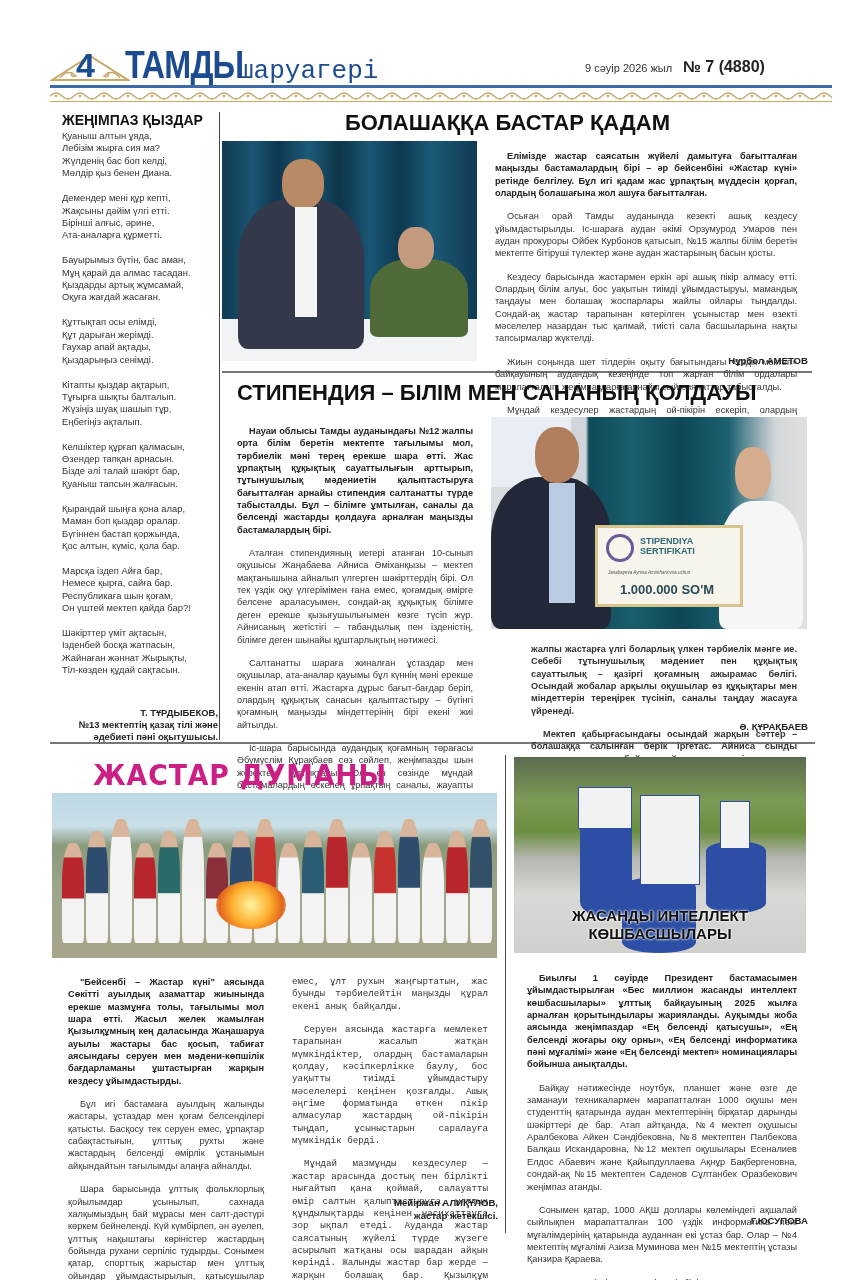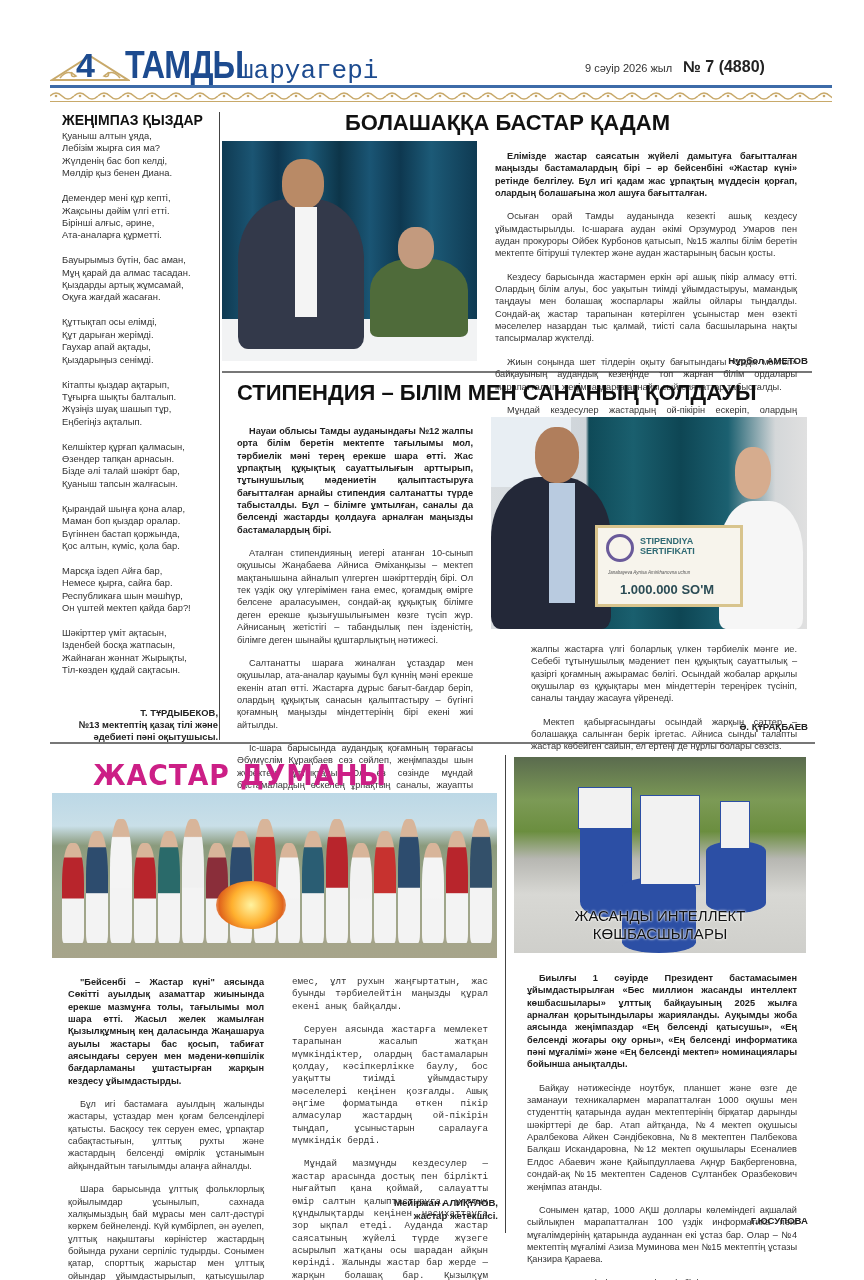--- a/index.html
+++ b/index.html
@@ -40,21 +40,21 @@
   .photo2 { left: 491px; top: 417px; width: 316px; height: 212px; background: linear-gradient(90deg,#d9dde0 0%,#cfd5da 30%,#0f4a58 31%,#1a5f6e 45%,#0e4654 60%,#1b6070 75%,#d4d7d9 90%,#e0e0e0 100%); }
   .photo3 { left: 52px; top: 793px; width: 445px; height: 165px; background: linear-gradient(180deg,#bcd8e6 0%,#c9dfe8 20%,#8a9a7c 32%,#9da68a 60%,#a7a48a 100%); }
   .photo4 { left: 514px; top: 757px; width: 292px; height: 196px; background: linear-gradient(180deg,#5a6b4e 0%,#7c9a56 22%,#6b8e3f 38%,#b7b7b2 52%,#d8d8d4 70%,#cfcfcb 100%); }
 
   .cert { position: absolute; left: 104px; top: 108px; width: 148px; height: 82px; background: #f7f4ec; border: 3px solid #d8c48d; box-sizing: border-box; }
   .cert-logo { position: absolute; left: 8px; top: 6px; width: 28px; height: 28px; border-radius: 50%; border: 3px solid #6a5a9a; box-sizing: border-box; }
   .cert-title { position: absolute; left: 42px; top: 8px; font-size: 9px; font-weight: bold; color: #2f6a74; line-height: 10px; }
   .cert-name { position: absolute; left: 10px; top: 42px; font-size: 4.5px; font-style: italic; color: #555; }
   .cert-amount { position: absolute; left: 22px; top: 54px; font-size: 13px; font-weight: bold; color: #2b4c55; }
 
-  .ai-caption { position: absolute; left: 0; top: 150px; width: 292px; text-align: center; font-size: 15px; font-weight: normal; color: #111; line-height: 18px; text-shadow: 0 0 3px #fff, 0 0 2px #fff; }
+  .ai-caption { position: absolute; left: 0; top: 150px; width: 292px; text-align: center; font-size: 15px; font-weight: bold; color: #111; line-height: 18px; text-shadow: 0 0 3px #fff, 0 0 2px #fff; }
 
   .person { position: absolute; border-radius: 40% 40% 8% 8%; }
   .podium { position: absolute; background: #2c4fa5; border-radius: 50% / 14%; }
   .box { position: absolute; background: #f2f2f2; border: 1px solid #2c4fa5; }
   .fire { position: absolute; background: radial-gradient(circle, #fff3a0 0%, #ffb02e 45%, #e0641c 75%, rgba(224,100,28,0) 100%); border-radius: 50%; }
 </style>
 </head>
 <body>
 
 <svg class="abs orn-left" viewBox="0 0 80 30">
@@ -123,21 +123,21 @@
     </div>
     <div class="stanza">
       <div>Қырандай шыңға қона алар,</div>
       <div>Маман боп қыздар оралар.</div>
       <div>Бүгіннен бастап қоржында,</div>
       <div>Қос алтын, күміс, қола бар.</div>
     </div>
     <div class="stanza">
       <div>Марсқа іздеп Айға бар,</div>
       <div>Немесе қырға, сайға бар.</div>
-      <div>Республикаға шын мәшһүр,</div>
+      <div>Республикаға шын қоғам,</div>
       <div>Он үштей мектеп қайда бар?!</div>
     </div>
     <div class="stanza">
       <div>Шәкірттер үміт ақтасын,</div>
       <div>Ізденбей босқа жатпасын,</div>
       <div>Жайнаған жәннат Жырықты,</div>
       <div>Тіл-көзден құдай сақтасын.</div>
     </div>
   </div>
 <div class="abs poem-author">
@@ -184,21 +184,21 @@
   <div class="cert">
     <div class="cert-logo"></div>
     <div class="cert-title">
       <div>STIPENDIYA</div>
       <div>SERTIFIKATI</div>
     </div>
     <div class="cert-name">Janabayeva Aynisa Amirkhanovna uchun</div>
     <div class="cert-amount">1.000.000 SO'M</div>
   </div>
 </div>
-<div class="abs text" style="left:520px; top:632px; width:288px;">
+<div class="abs text" style="left:520px; top:632px; width:288px;font-weight:bold;">
   <div id="a2-right">
       <p style="text-indent: 0px;">жалпы жастарға үлгі боларлық үлкен тәрбиелік мәнге ие. Себебі тұтынушылық мәдениет пен құқықтық сауаттылық – қазіргі қоғамның ажырамас бөлігі. Осындай жобалар арқылы оқушылар өз құқықтары мен міндеттерін тереңірек түсініп, саналы таңдау жасауға үйренеді.</p>
       <p>Мектеп қабырғасындағы осындай жарқын сәттер – болашаққа салынған берік іргетас. Айниса сынды талапты жастар көбейген сайын, ел ертеңі де нұрлы болары сөзсіз.</p>
     </div>
 </div>
 <div class="abs sig" style="left:600px; top:721px; width:208px;">Ә. ҚҰРАҚБАЕВ</div>
 
 <div class="abs head3">ЖАСТАР ДУМАНЫ</div>
 <div class="abs photo photo3">
   <div id="group">

